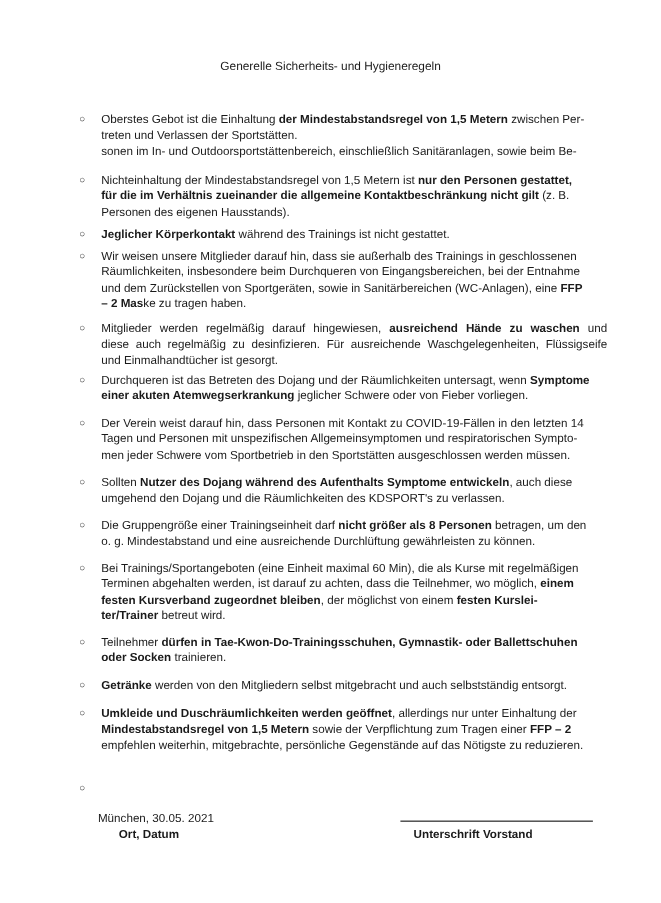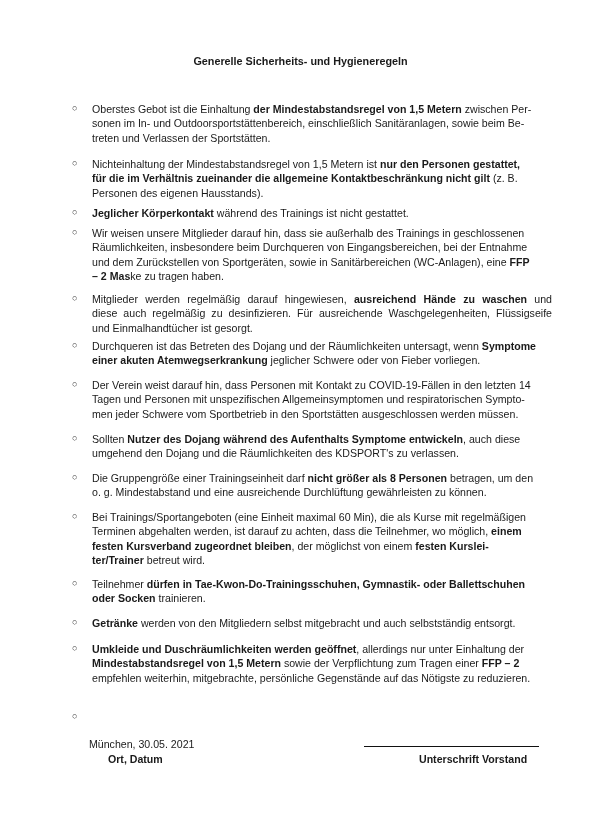--- a/index.html
+++ b/index.html
@@ -4,52 +4,52 @@
   <style>
     html, body { margin: 0; padding: 0; background: #ffffff; }
     body {
       width: 601px; height: 821px; position: relative; overflow: hidden;
       font-family: "Liberation Sans", sans-serif;
       color: #1a1a1a;
       font-size: 10.6px;
     }
     .title {
       position: absolute; top: 55px; left: 0; width: 601px;
-      text-align: center; font-weight: bold; font-size: 10.8px;
+      text-align: center; font-weight: normal; font-size: 10.8px;
     }
     .item {
       position: absolute; left: 72px; width: 480px;
     }
     .bullet {
       position: absolute; left: 0; top: 1px; font-size: 9px; color: #333;
     }
     .text {
       position: absolute; left: 20px; width: 460px;
       line-height: 14.3px; white-space: nowrap;
     }
     .text .ln { display: block; }
     .text .ln.just { text-align: justify; text-align-last: justify; white-space: normal; }
     b { font-weight: bold; }
     .footer-place { position: absolute; left: 72px; top: 738px; padding-left: 17px; }
     .footer-place-label { position: absolute; left: 108px; top: 753px; font-weight: bold; }
     .sig-line { position: absolute; left: 364px; top: 746px; width: 175px; border-top: 1px solid #111; }
-    .sig-label { position: absolute; left: 419px; top: 753px; font-weight: bold; }
+    .sig-label { position: absolute; left: 376px; top: 753px; font-weight: bold; }
   </style>
 </head>
 <body>
 
 <div class="title">Generelle Sicherheits- und Hygieneregeln</div>
 
 <div id="items">
     <div class="item" style="top: 102px;">
       <span class="bullet">○</span>
       <div class="text">
         <span class="ln"><span>Oberstes Gebot ist die Einhaltung </span><b>der Mindestabstandsregel von 1,5 Metern</b><span> zwischen Per-</span></span>
+        <span class="ln"><span>treten und Verlassen der Sportstätten.</span></span>
         <span class="ln"><span>sonen im In- und Outdoorsportstättenbereich, einschließlich Sanitäranlagen, sowie beim Be-</span></span>
-        <span class="ln"><span>treten und Verlassen der Sportstätten.</span></span>
       </div>
     </div>
     <div class="item" style="top: 157px;">
       <span class="bullet">○</span>
       <div class="text">
         <span class="ln"><span>Nichteinhaltung der Mindestabstandsregel von 1,5 Metern ist </span><b>nur den Personen gestattet,</b></span>
         <span class="ln"><b>für die im Verhältnis zueinander die allgemeine Kontaktbeschränkung nicht gilt</b><span> (z. B.</span></span>
         <span class="ln"><span>Personen des eigenen Hausstands).</span></span>
       </div>
     </div>

